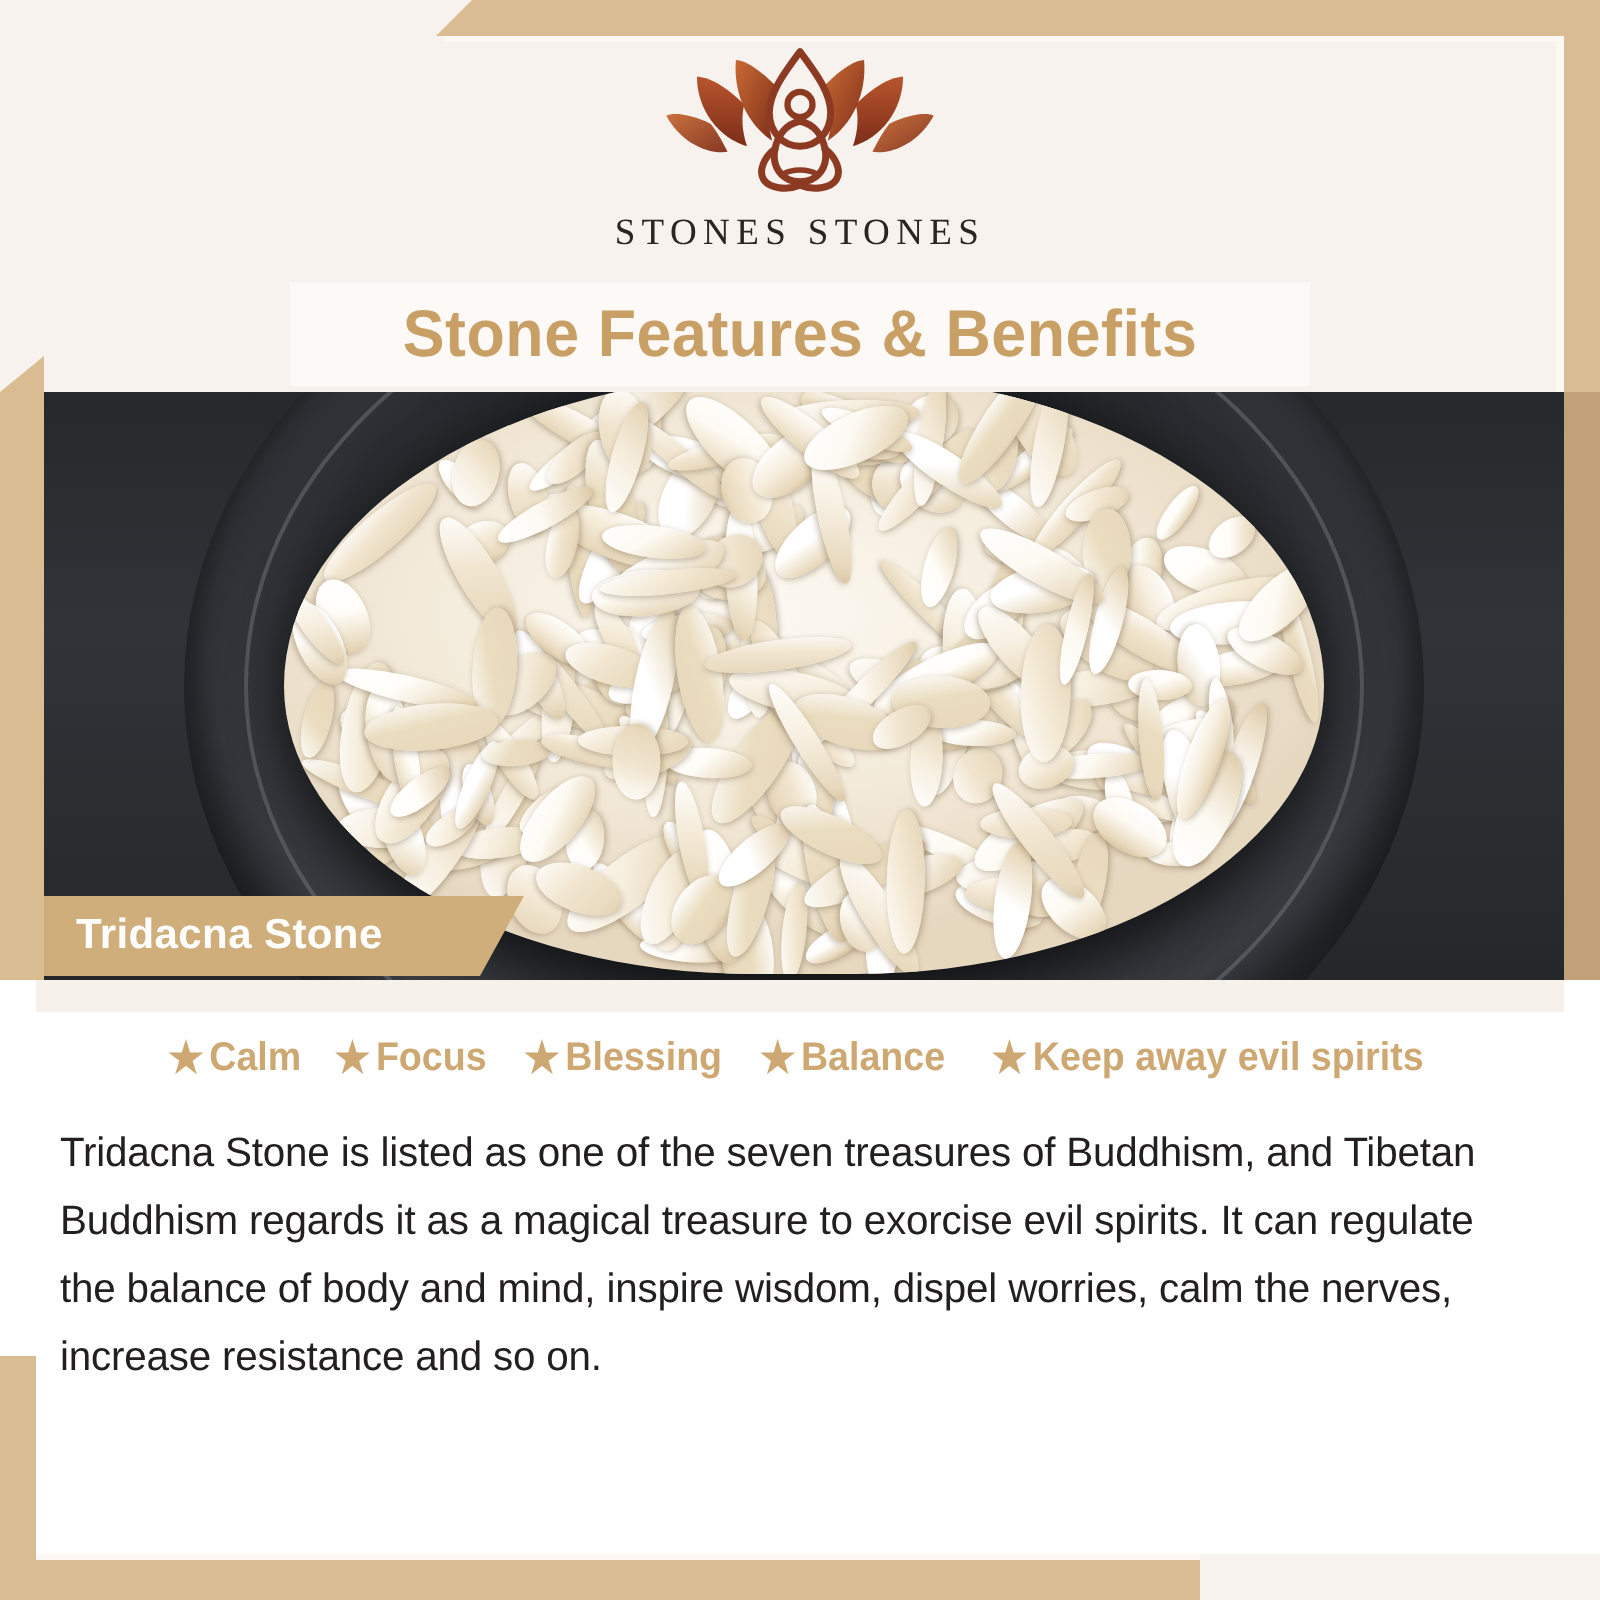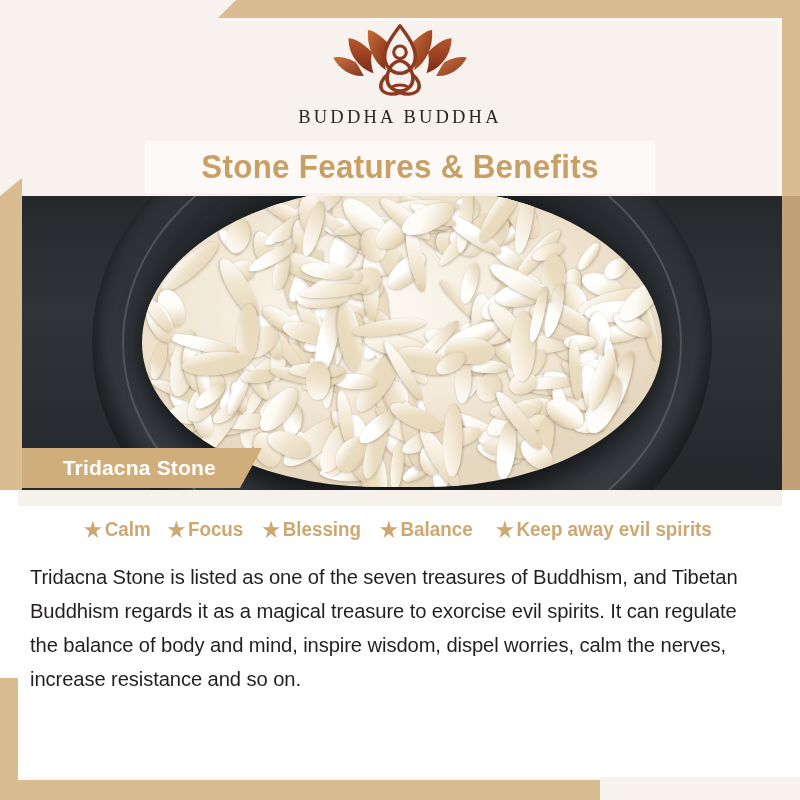--- a/index.html
+++ b/index.html
@@ -197,21 +197,20 @@
   .stone-banner {
     position: absolute;
     left: 22px; top: 448px;
     height: 40px;
     min-width: 240px;
     padding: 0 46px 0 16px;
     background: #cfae7c;
     display: flex;
     align-items: center;
     clip-path: polygon(0 0, 100% 0, calc(100% - 22px) 100%, 0 100%);
-    justify-content: flex-end;
   }
   .stone-banner-label {
     font-family: "Liberation Sans", sans-serif;
     font-size: 21px;
     font-weight: bold;
     color: #ffffff;
     letter-spacing: 0.2px;
   }
 
   
@@ -308,21 +307,21 @@
       <path d="M118 28 C130 16 140 10 146 10 C148 34 138 56 120 68 C124 52 124 38 118 28 Z" fill="url(#pg2)"></path>
 
       <path d="M100 4 C112 20 122 34 122 48 C122 62 112 72 100 72 C88 72 78 62 78 48 C78 34 88 20 100 4 Z" fill="none" stroke="#8c3a22" stroke-width="5" stroke-linejoin="round"></path>
 
       <circle cx="100" cy="42" r="9" fill="none" stroke="#8c3a22" stroke-width="4.5"></circle>
 
       <path d="M100 54 C90 56 84 64 82 74 C80 84 84 92 92 96 C96 98 104 98 108 96 C116 92 120 84 118 74 C116 64 110 56 100 54 Z" fill="none" stroke="#8c3a22" stroke-width="5" stroke-linejoin="round"></path>
       <path d="M82 74 C74 80 70 90 74 96 C78 102 90 104 100 100 C110 104 122 102 126 96 C130 90 126 80 118 74" fill="none" stroke="#8c3a22" stroke-width="5" stroke-linecap="round"></path>
       <path d="M88 92 C94 88 106 88 112 92" fill="none" stroke="#8c3a22" stroke-width="4" stroke-linecap="round"></path>
     </svg>
-    <div class="logo-wordmark">BUDDHA BUDDHA</div>
+    <div class="logo-wordmark">STONES STONES</div>
   </div>
 
   <div class="title-panel"></div>
   <div class="title-text">Stone Features &amp; Benefits</div>
 
   <div class="photo-wrap">
     <div class="photo-bg"></div>
     <div class="bowl"></div>
     <div class="bowl-rim"></div>
     <div class="stones-pile" id="stones-pile">

